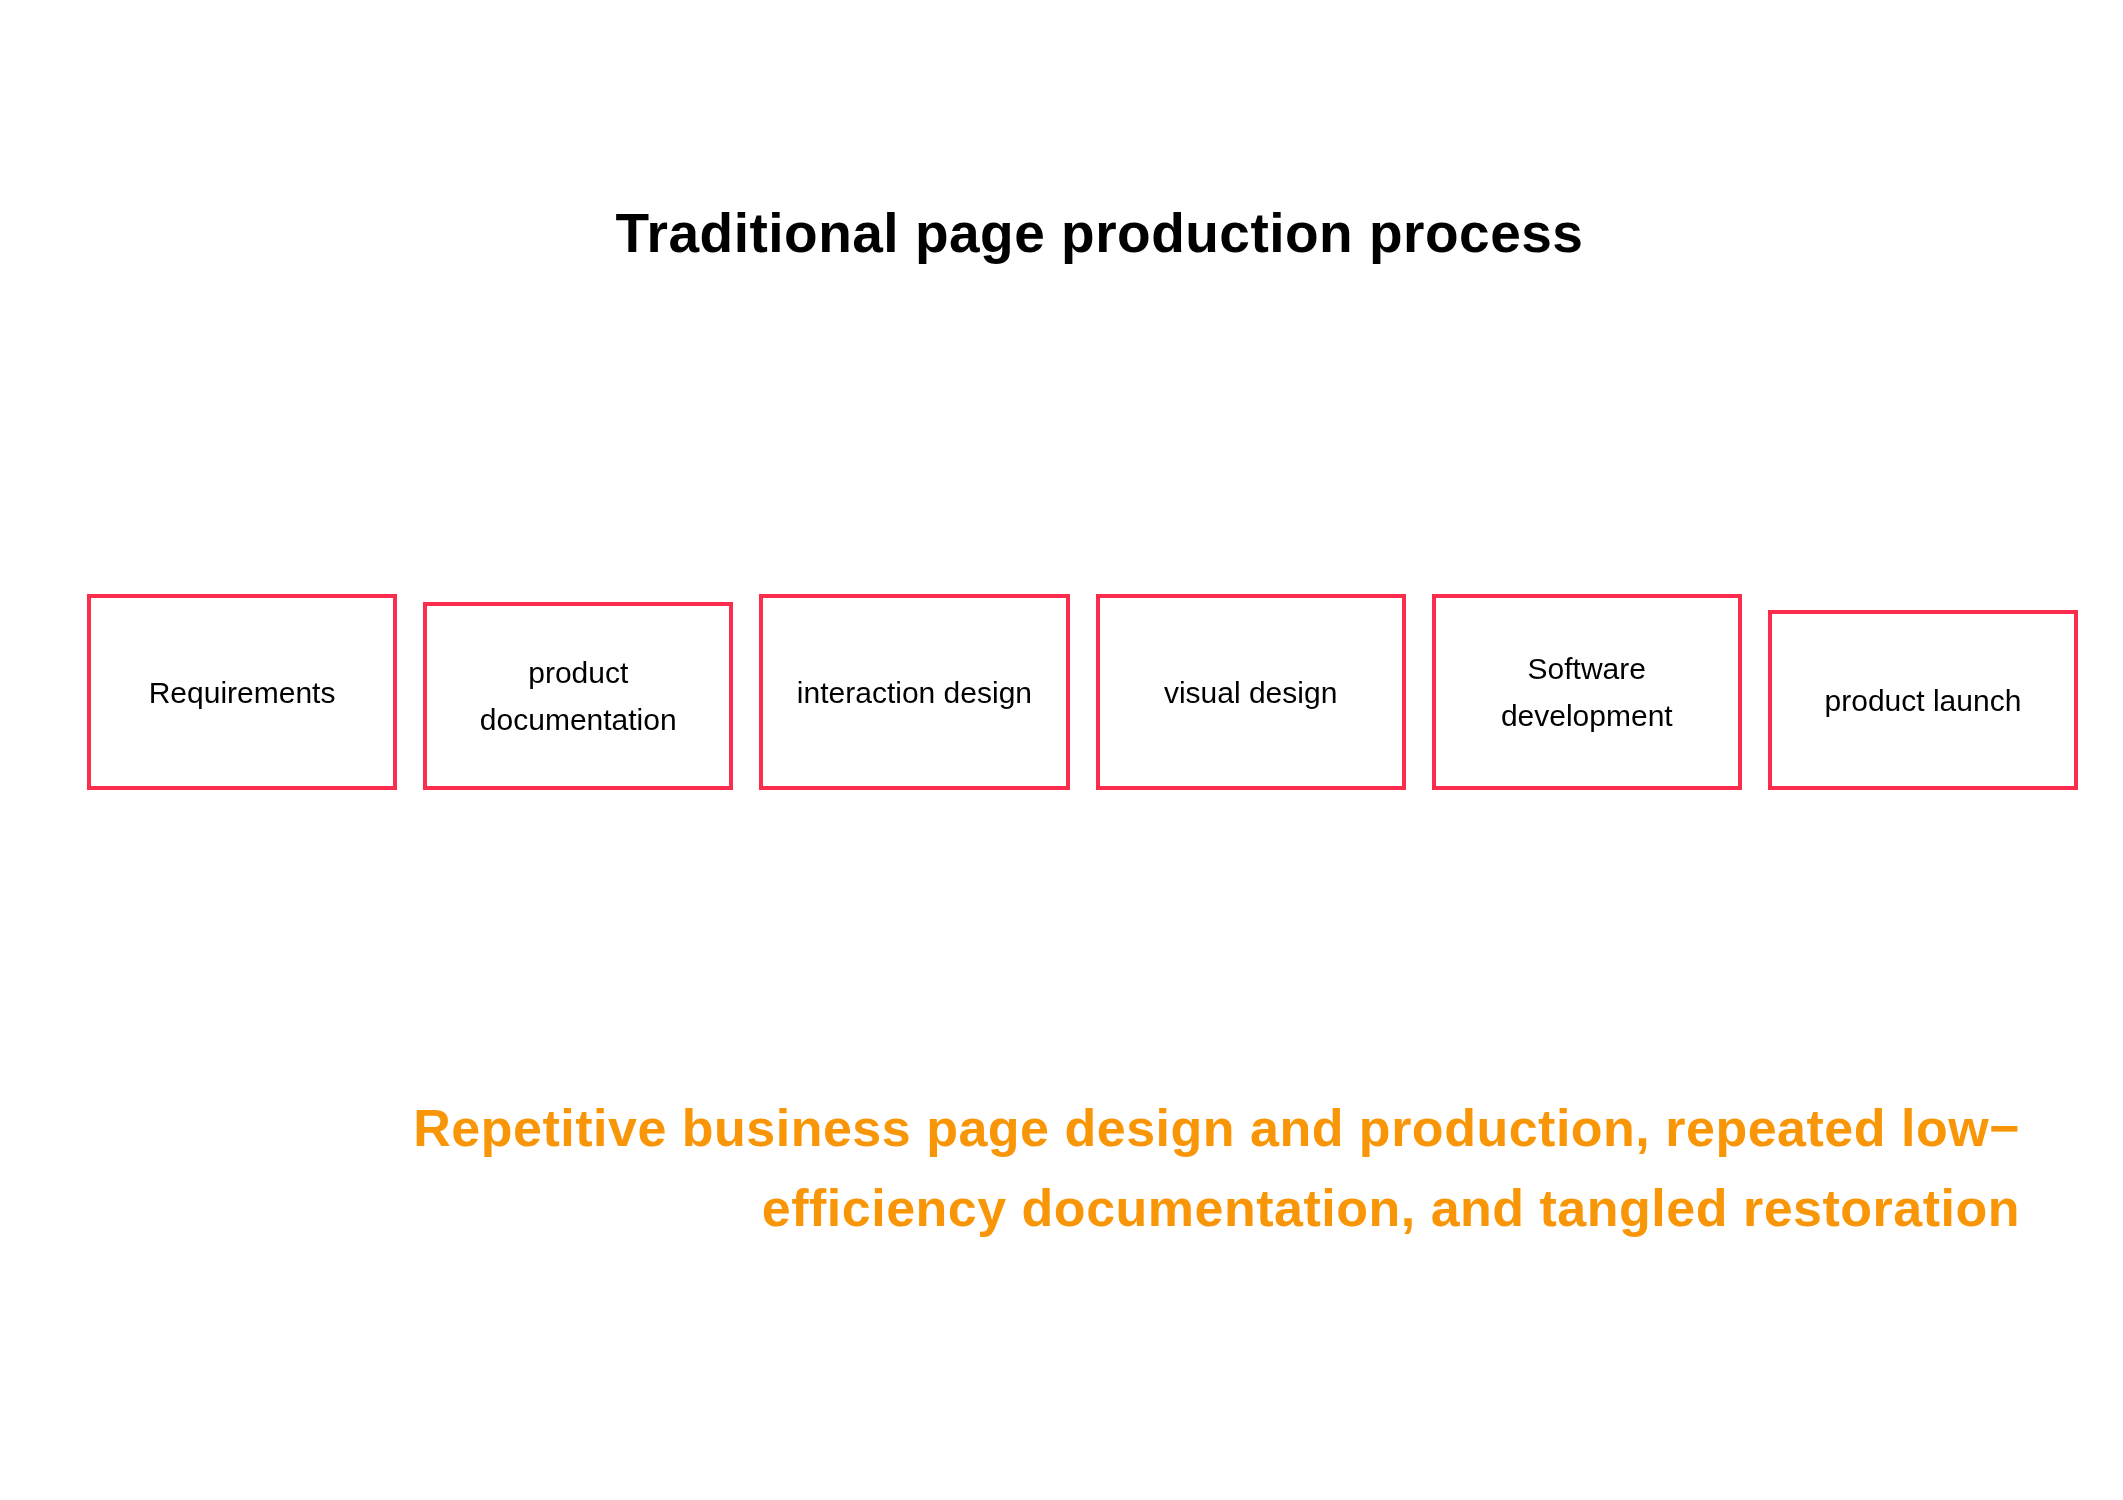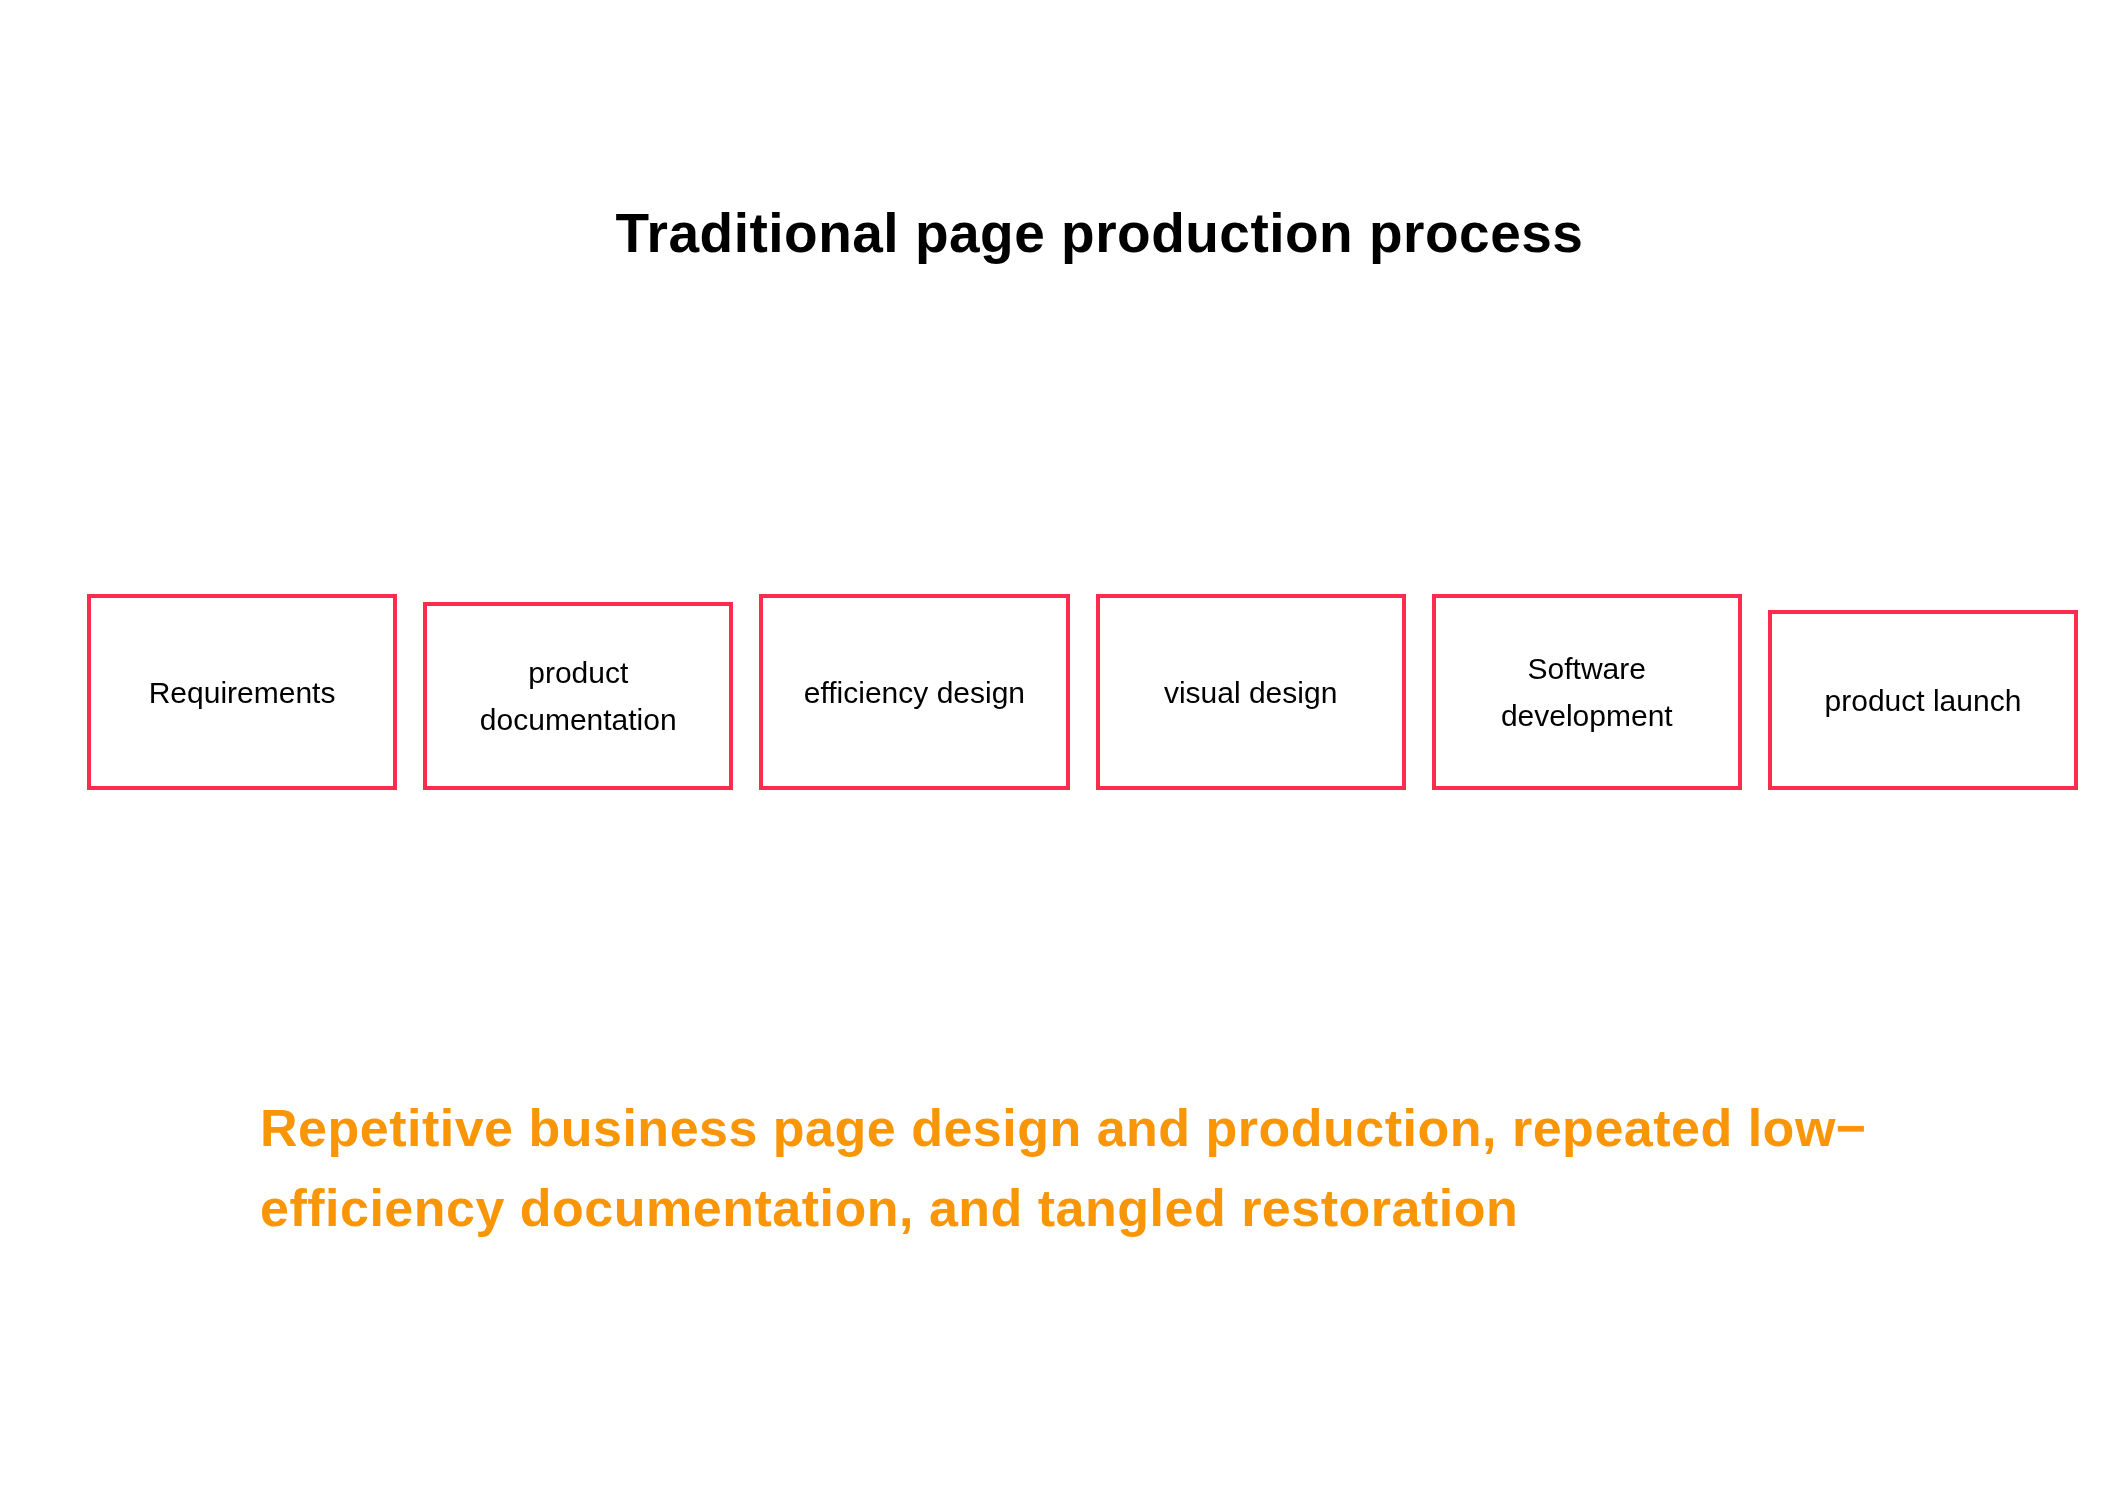--- a/index.html
+++ b/index.html
@@ -55,21 +55,21 @@
     font-size: 30px;
     line-height: 47px;
     color: #000000;
     font-weight: 400;
   }
   .caption {
     position: absolute;
     left: 260px;
     top: 1088px;
     width: 1760px;
-    text-align: left;
+    text-align: right;
     color: #F99608;
     font-size: 52px;
     font-weight: 700;
     line-height: 80px;
     letter-spacing: 0.5px;
   }
   .caption-line {
     white-space: nowrap;
   }
 </style>
@@ -81,21 +81,21 @@
   <h1 class="diagram-title" style="color: rgb(0, 0, 0);">Traditional page production process</h1>
 
   <div class="process-row">
       <div class="process-step-box" style="border-color: rgb(251, 44, 78);">
         <span class="process-step-label">Requirements</span>
       </div>
       <div class="process-step-box" style="border-color: rgb(251, 44, 78); margin-top: 8px;">
         <span class="process-step-label">product documentation</span>
       </div>
       <div class="process-step-box" style="border-color: rgb(251, 44, 78);">
-        <span class="process-step-label">efficiency design</span>
+        <span class="process-step-label">interaction design</span>
       </div>
       <div class="process-step-box" style="border-color: rgb(251, 44, 78);">
         <span class="process-step-label">visual design</span>
       </div>
       <div class="process-step-box" style="border-color: rgb(251, 44, 78);">
         <span class="process-step-label">Software development</span>
       </div>
       <div class="process-step-box" style="border-color: rgb(251, 44, 78); margin-top: 16px;">
         <span class="process-step-label">product launch</span>
       </div>

